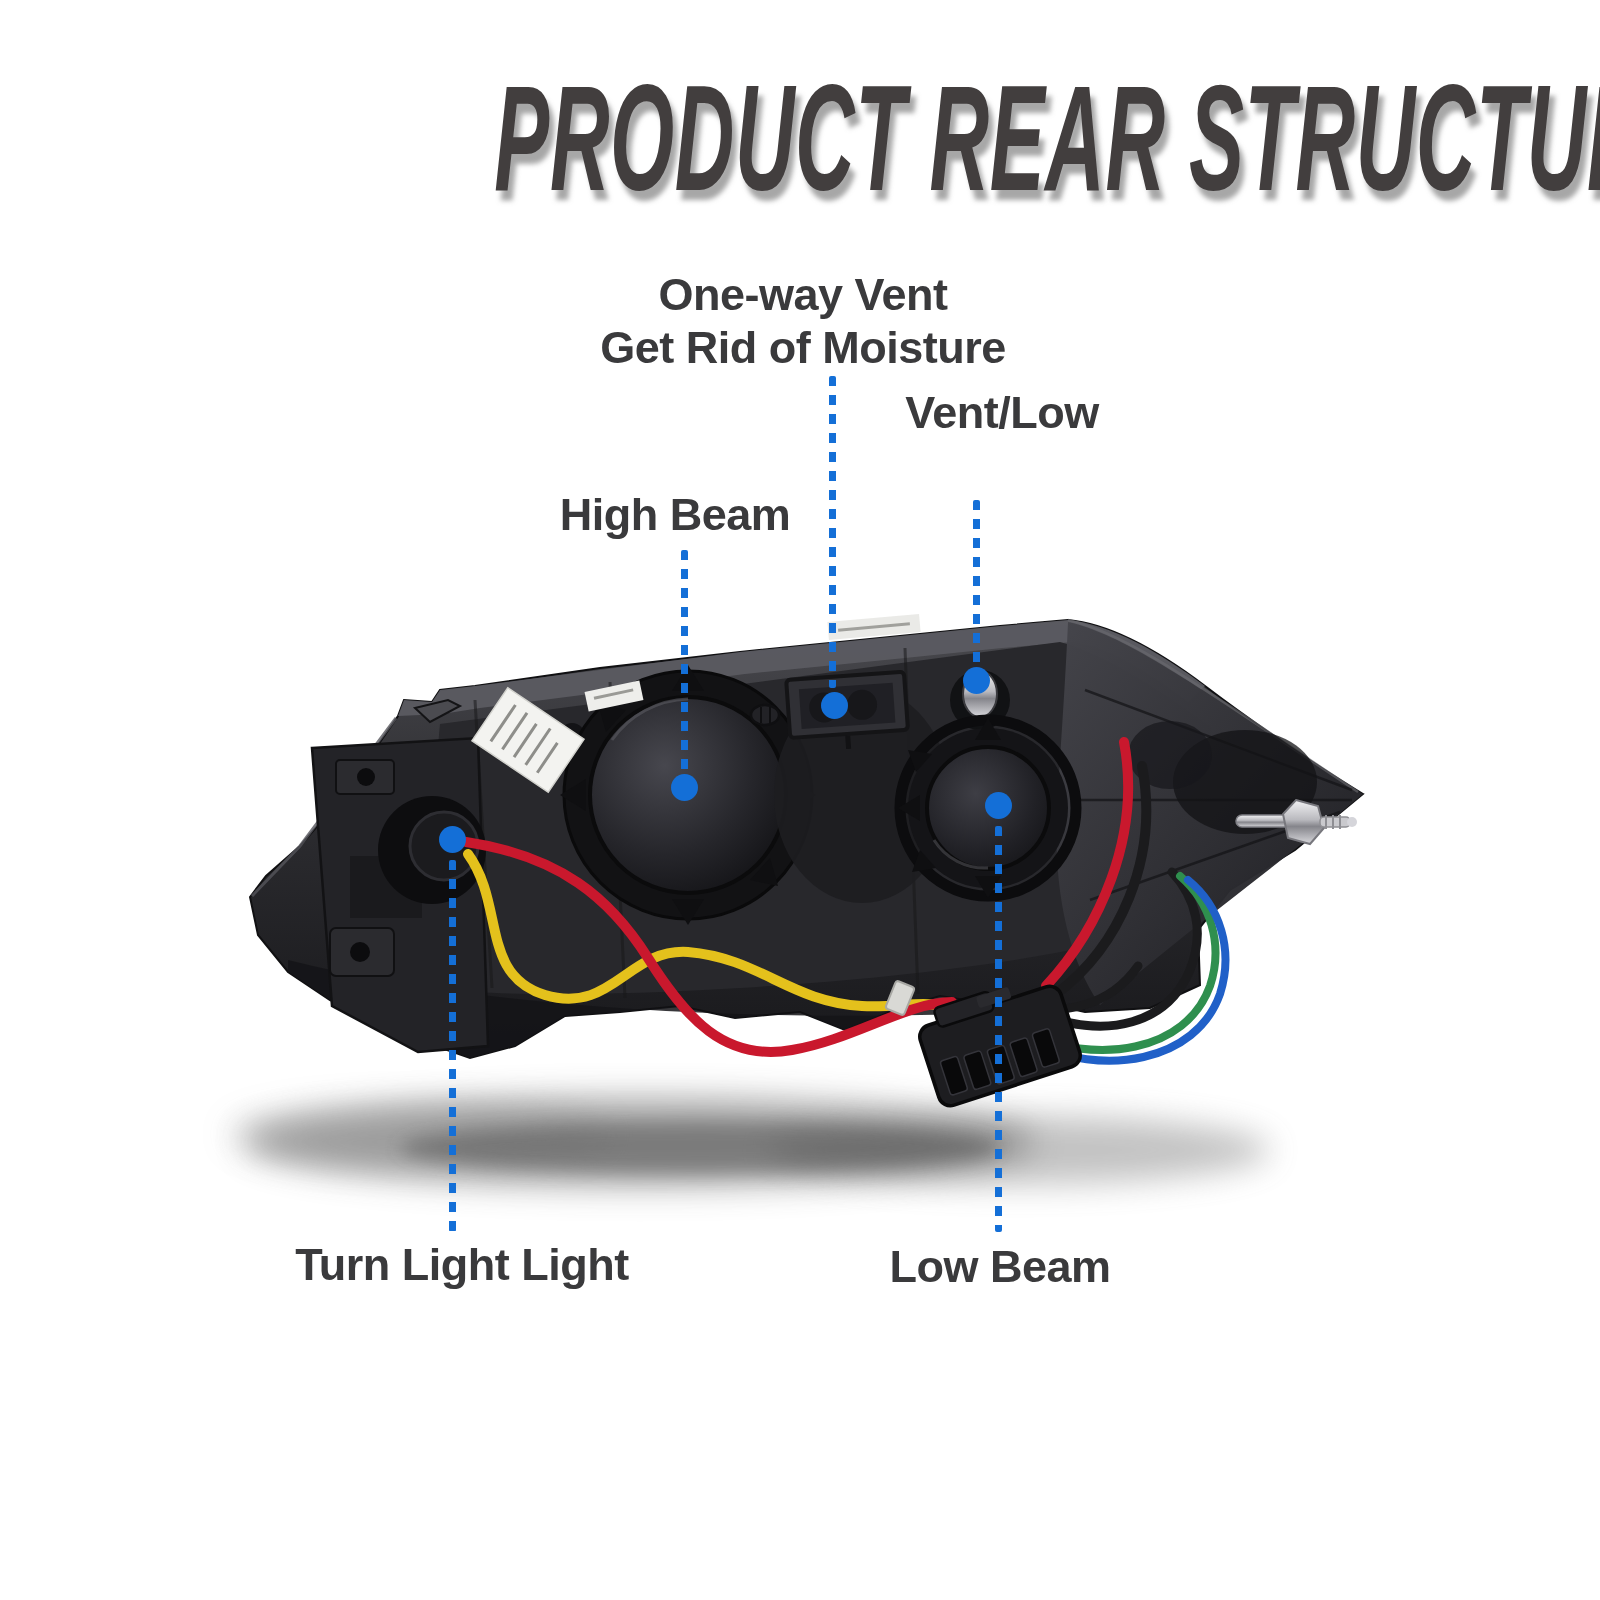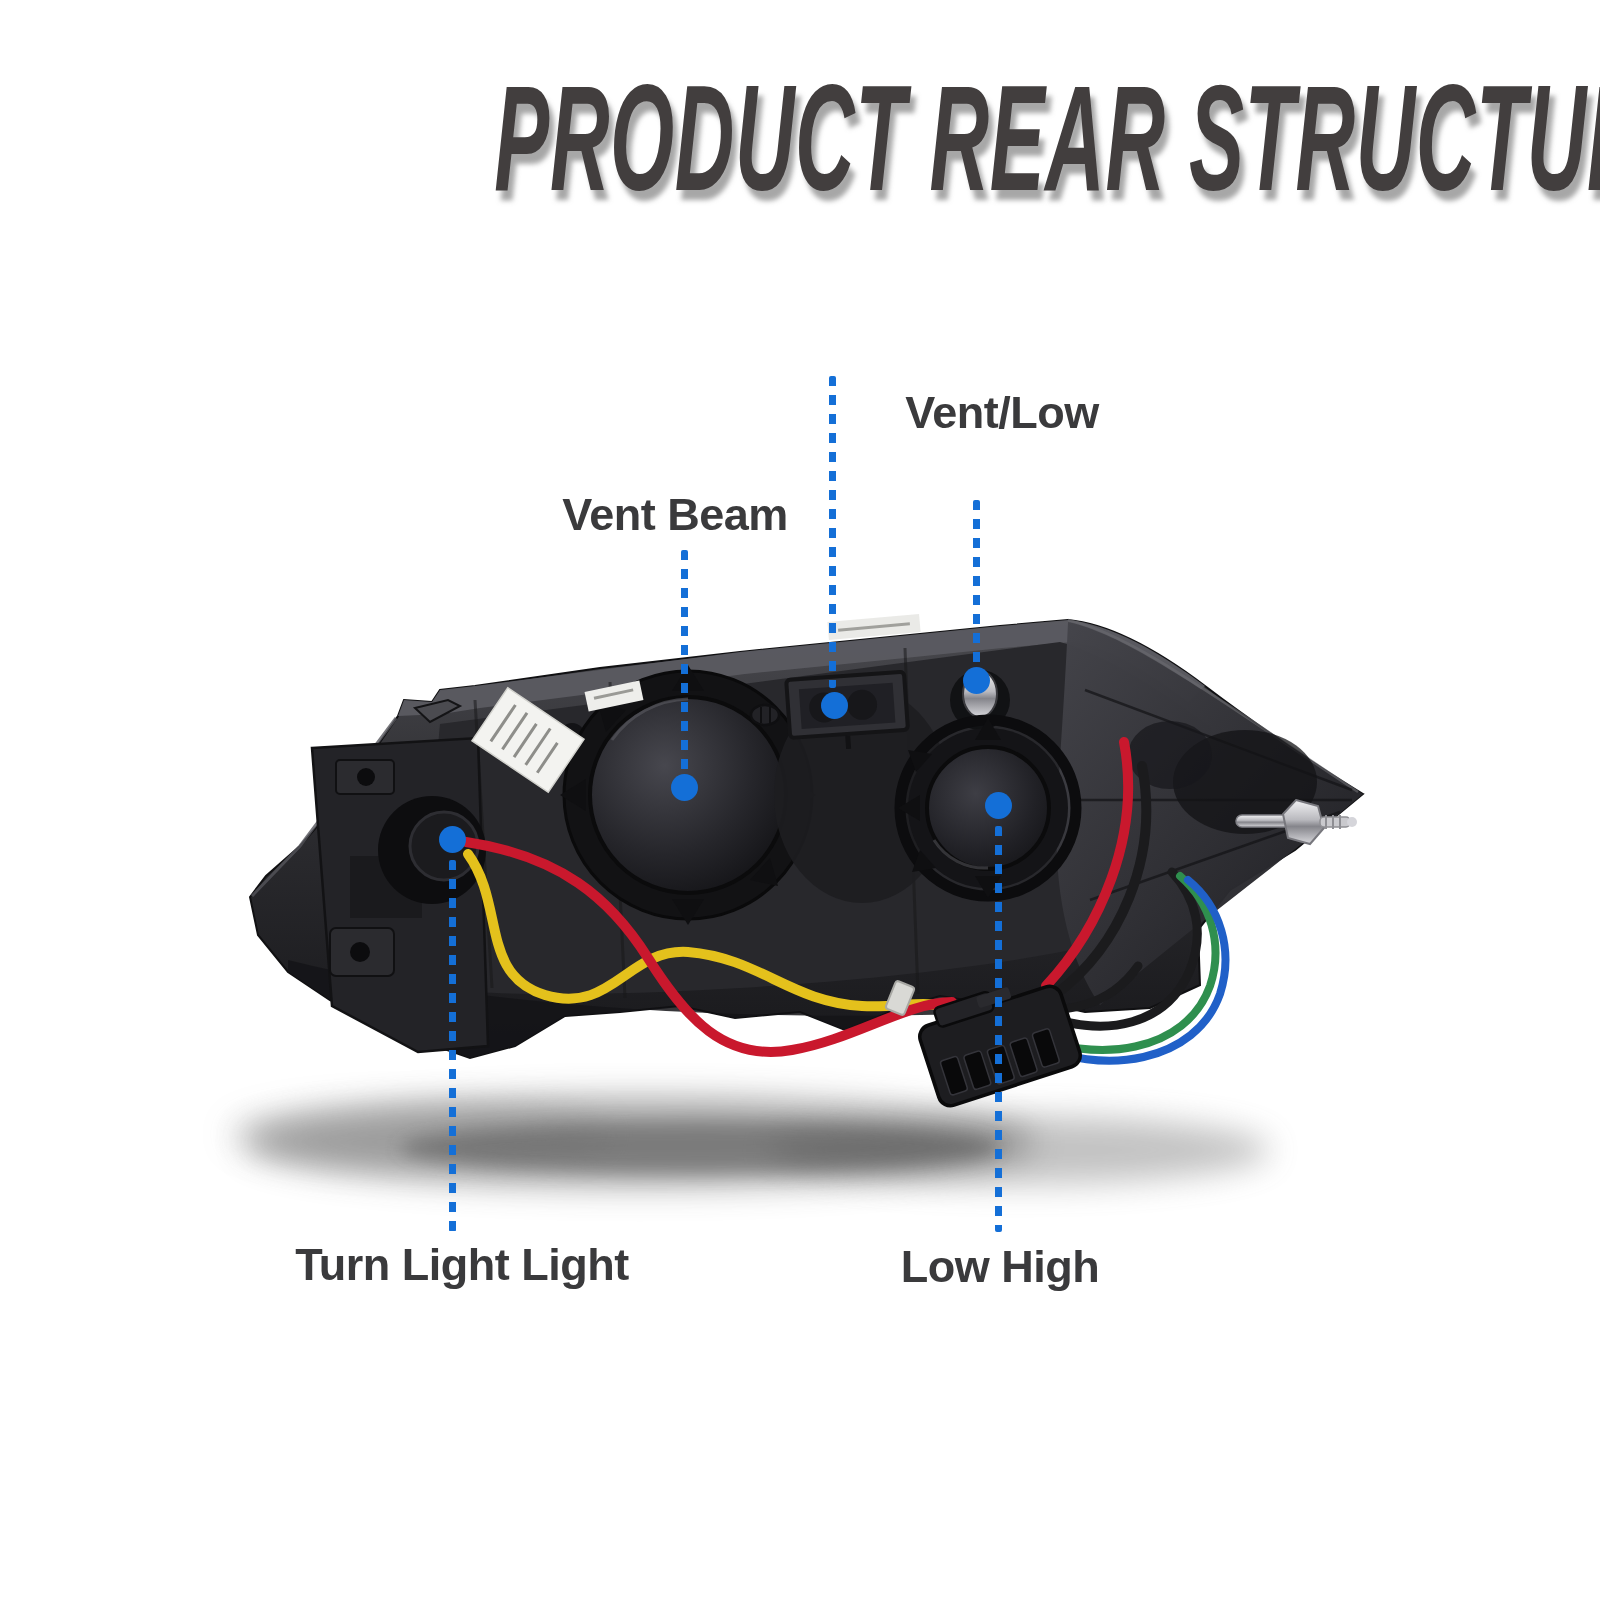--- a/index.html
+++ b/index.html
@@ -240,40 +240,44 @@
       <g fill="#09090a" stroke="#34343a" stroke-width="1.5">
         <rect x="-62" y="-4" width="18" height="36" rx="3"></rect>
         <rect x="-38" y="-2" width="18" height="36" rx="3"></rect>
         <rect x="-14" y="0" width="18" height="36" rx="3"></rect>
         <rect x="10" y="0" width="18" height="36" rx="3"></rect>
         <rect x="34" y="-2" width="18" height="36" rx="3"></rect>
       </g>
     </g>
   </svg>
 
+  <div class="ann-label" style="left:523px;top:268px;width:560px;">
+    <div>One-way Vent</div>
+    <div>Get Rid of Moisture</div>
+  </div>
   <div class="leader" style="left:829px;top:376px;height:312px;"></div>
   <div class="dot" style="left:821px;top:692px;"></div>
 
   <div class="ann-label" style="left:762px;top:386px;width:480px;">
     <div>Vent/Low</div>
   </div>
   <div class="leader" style="left:973px;top:500px;height:164px;"></div>
   <div class="dot" style="left:963px;top:667px;"></div>
 
   <div class="ann-label" style="left:525px;top:488px;width:300px;">
-    <div>Vent Beam</div>
+    <div>High Beam</div>
   </div>
   <div class="leader" style="left:681px;top:550px;height:222px;"></div>
   <div class="dot" style="left:671px;top:774px;"></div>
 
   <div class="dot" style="left:439px;top:826px;"></div>
   <div class="leader" style="left:449px;top:860px;height:372px;"></div>
   <div class="ann-label" style="left:232px;top:1238px;width:460px;">
     <div>Turn Light Light</div>
   </div>
 
   <div class="dot" style="left:985px;top:792px;"></div>
   <div class="leader" style="left:995px;top:826px;height:406px;"></div>
   <div class="ann-label" style="left:850px;top:1240px;width:300px;">
-    <div>Low High</div>
+    <div>Low Beam</div>
   </div>
 
 </div>
 
 </body></html>

